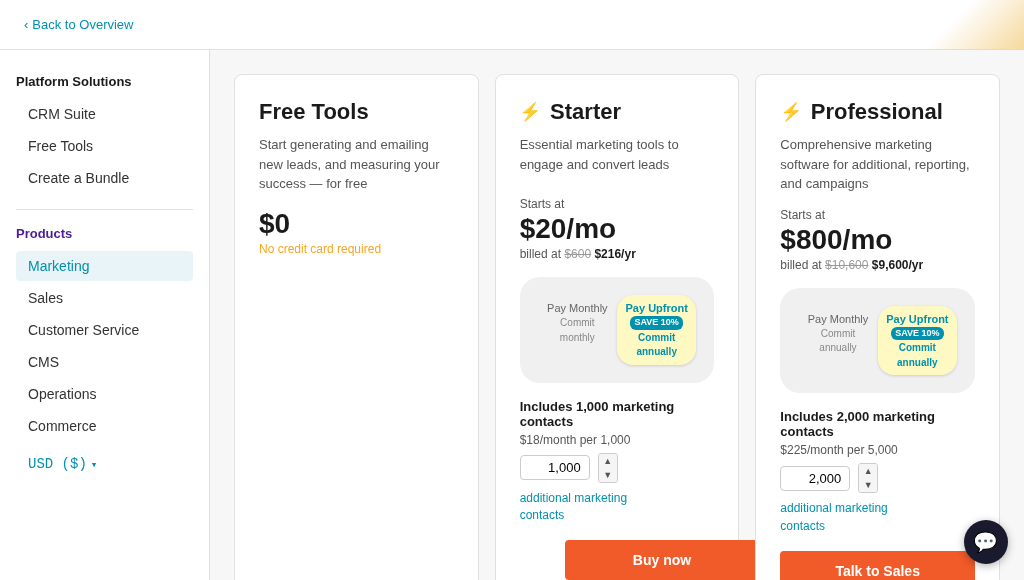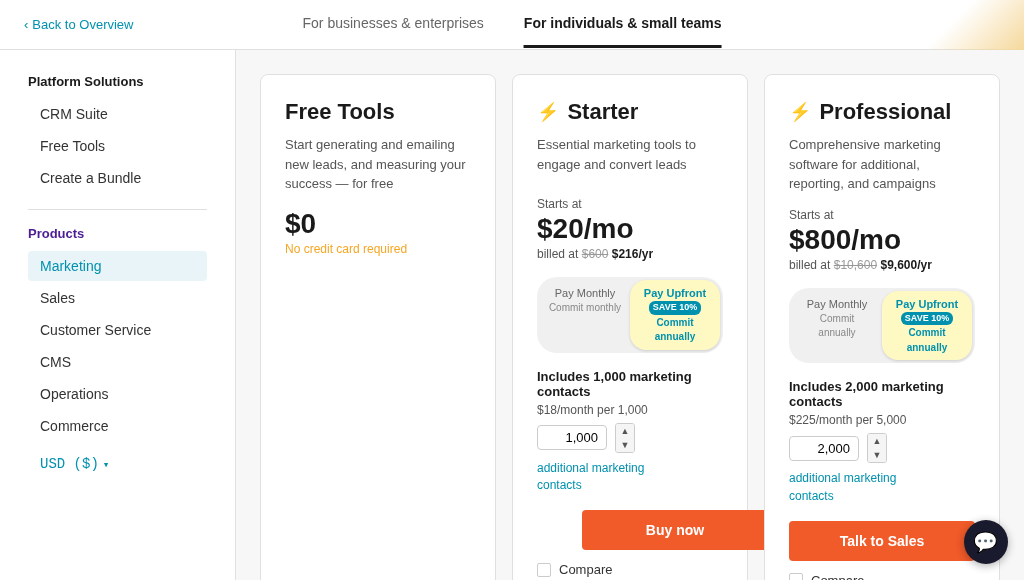--- a/index.html
+++ b/index.html
@@ -54,24 +54,24 @@
 
     
     .page-layout {
       display: flex;
       height: calc(100vh - 50px);
       overflow: hidden;
     }
 
     
     .sidebar {
-      width: 236px;
+      width: 210px;
       background: #fff;
       border-right: 1px solid #e0e0e0;
-      padding: 24px 28px;
+      padding: 24px 16px;
       overflow-y: auto;
       flex-shrink: 0;
     }
     .sidebar-section-title {
       font-size: 13px;
       font-weight: 700;
       color: #1a1a1a;
       margin-bottom: 10px;
     }
     .sidebar-item {
@@ -183,21 +183,21 @@
       font-size: 12px;
       color: #f5a623;
       margin-bottom: 16px;
     }
 
     
     .payment-toggle {
       display: flex;
       background: #f0f0f0;
       border-radius: 20px;
-      padding: 3px;
+      padding: 18px;
       margin-bottom: 16px;
     }
     .toggle-btn {
       flex: 1;
       padding: 6px 8px;
       border-radius: 16px;
       font-size: 11px;
       text-align: center;
       cursor: pointer;
       line-height: 1.3;
@@ -341,24 +341,20 @@
     .chevron { font-size: 11px; }
   </style>
 </head>
 <body>
 
 <div class="top-nav">
   <a class="back-link">
     <span>‹</span>
     <span>Back to Overview</span>
   </a>
-  <div class="nav-tabs">
-    <div class="nav-tab">For businesses &amp; enterprises</div>
-    <div class="nav-tab active">For individuals &amp; small teams</div>
-  </div>
 </div>
 
 <div class="page-layout">
 
   <div class="sidebar">
     <div class="sidebar-section-title">Platform Solutions</div>
     <div class="sidebar-item">CRM Suite</div>
     <div class="sidebar-item">Free Tools</div>
     <div class="sidebar-item">Create a Bundle</div>
 

